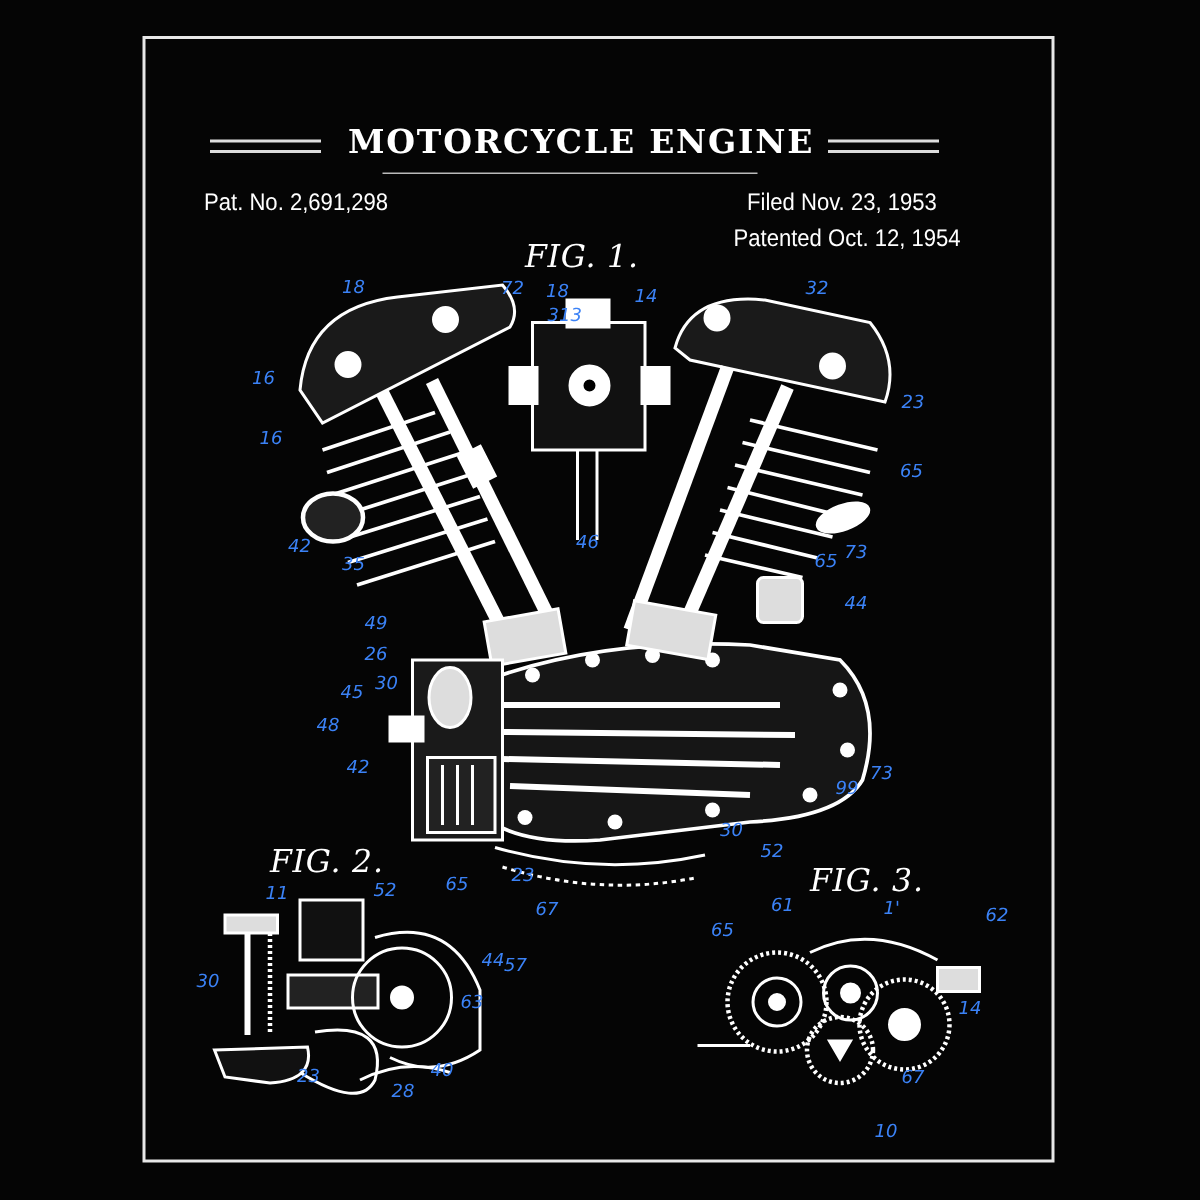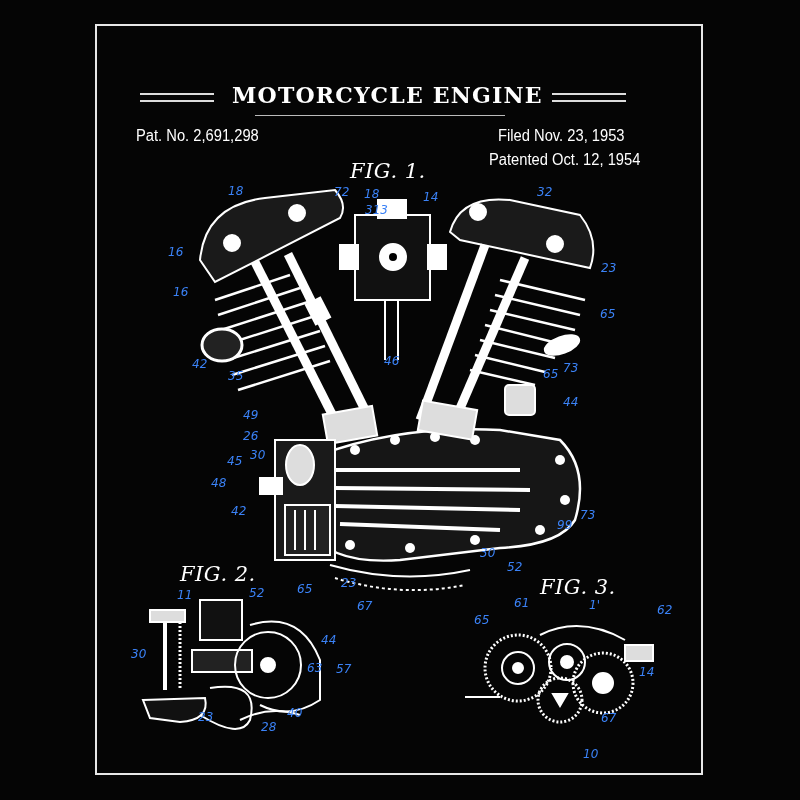--- a/index.html
+++ b/index.html
@@ -179,21 +179,21 @@
     <div class="lbl" style="left: 480px; top: 546px;">30</div>
     <div class="lbl" style="left: 507px; top: 560px;">52</div>
     <div class="lbl" style="left: 297px; top: 582px;">65</div>
     <div class="lbl" style="left: 341px; top: 576px;">23</div>
     <div class="lbl" style="left: 357px; top: 599px;">67</div>
     <div class="lbl" style="left: 177px; top: 588px;">11</div>
     <div class="lbl" style="left: 249px; top: 586px;">52</div>
     <div class="lbl" style="left: 307px; top: 613px; margin-top: 48px;">63</div>
     <div class="lbl" style="left: 321px; top: 633px;">44</div>
     <div class="lbl" style="left: 131px; top: 647px;">30</div>
-    <div class="lbl" style="left: 336px; top: 662px;">57</div>
+    <div class="lbl" style="left: 336px; top: 636px;">57</div>
     <div class="lbl" style="left: 198px; top: 710px;">23</div>
     <div class="lbl" style="left: 287px; top: 706px;">40</div>
     <div class="lbl" style="left: 261px; top: 720px;">28</div>
     <div class="lbl" style="left: 514px; top: 596px;">61</div>
     <div class="lbl" style="left: 589px; top: 598px;">1'</div>
     <div class="lbl" style="left: 657px; top: 603px;">62</div>
     <div class="lbl" style="left: 474px; top: 613px;">65</div>
     <div class="lbl" style="left: 639px; top: 665px;">14</div>
     <div class="lbl" style="left: 583px; top: 703px; margin-top: 44px;">10</div>
     <div class="lbl" style="left: 601px; top: 711px;">67</div>

